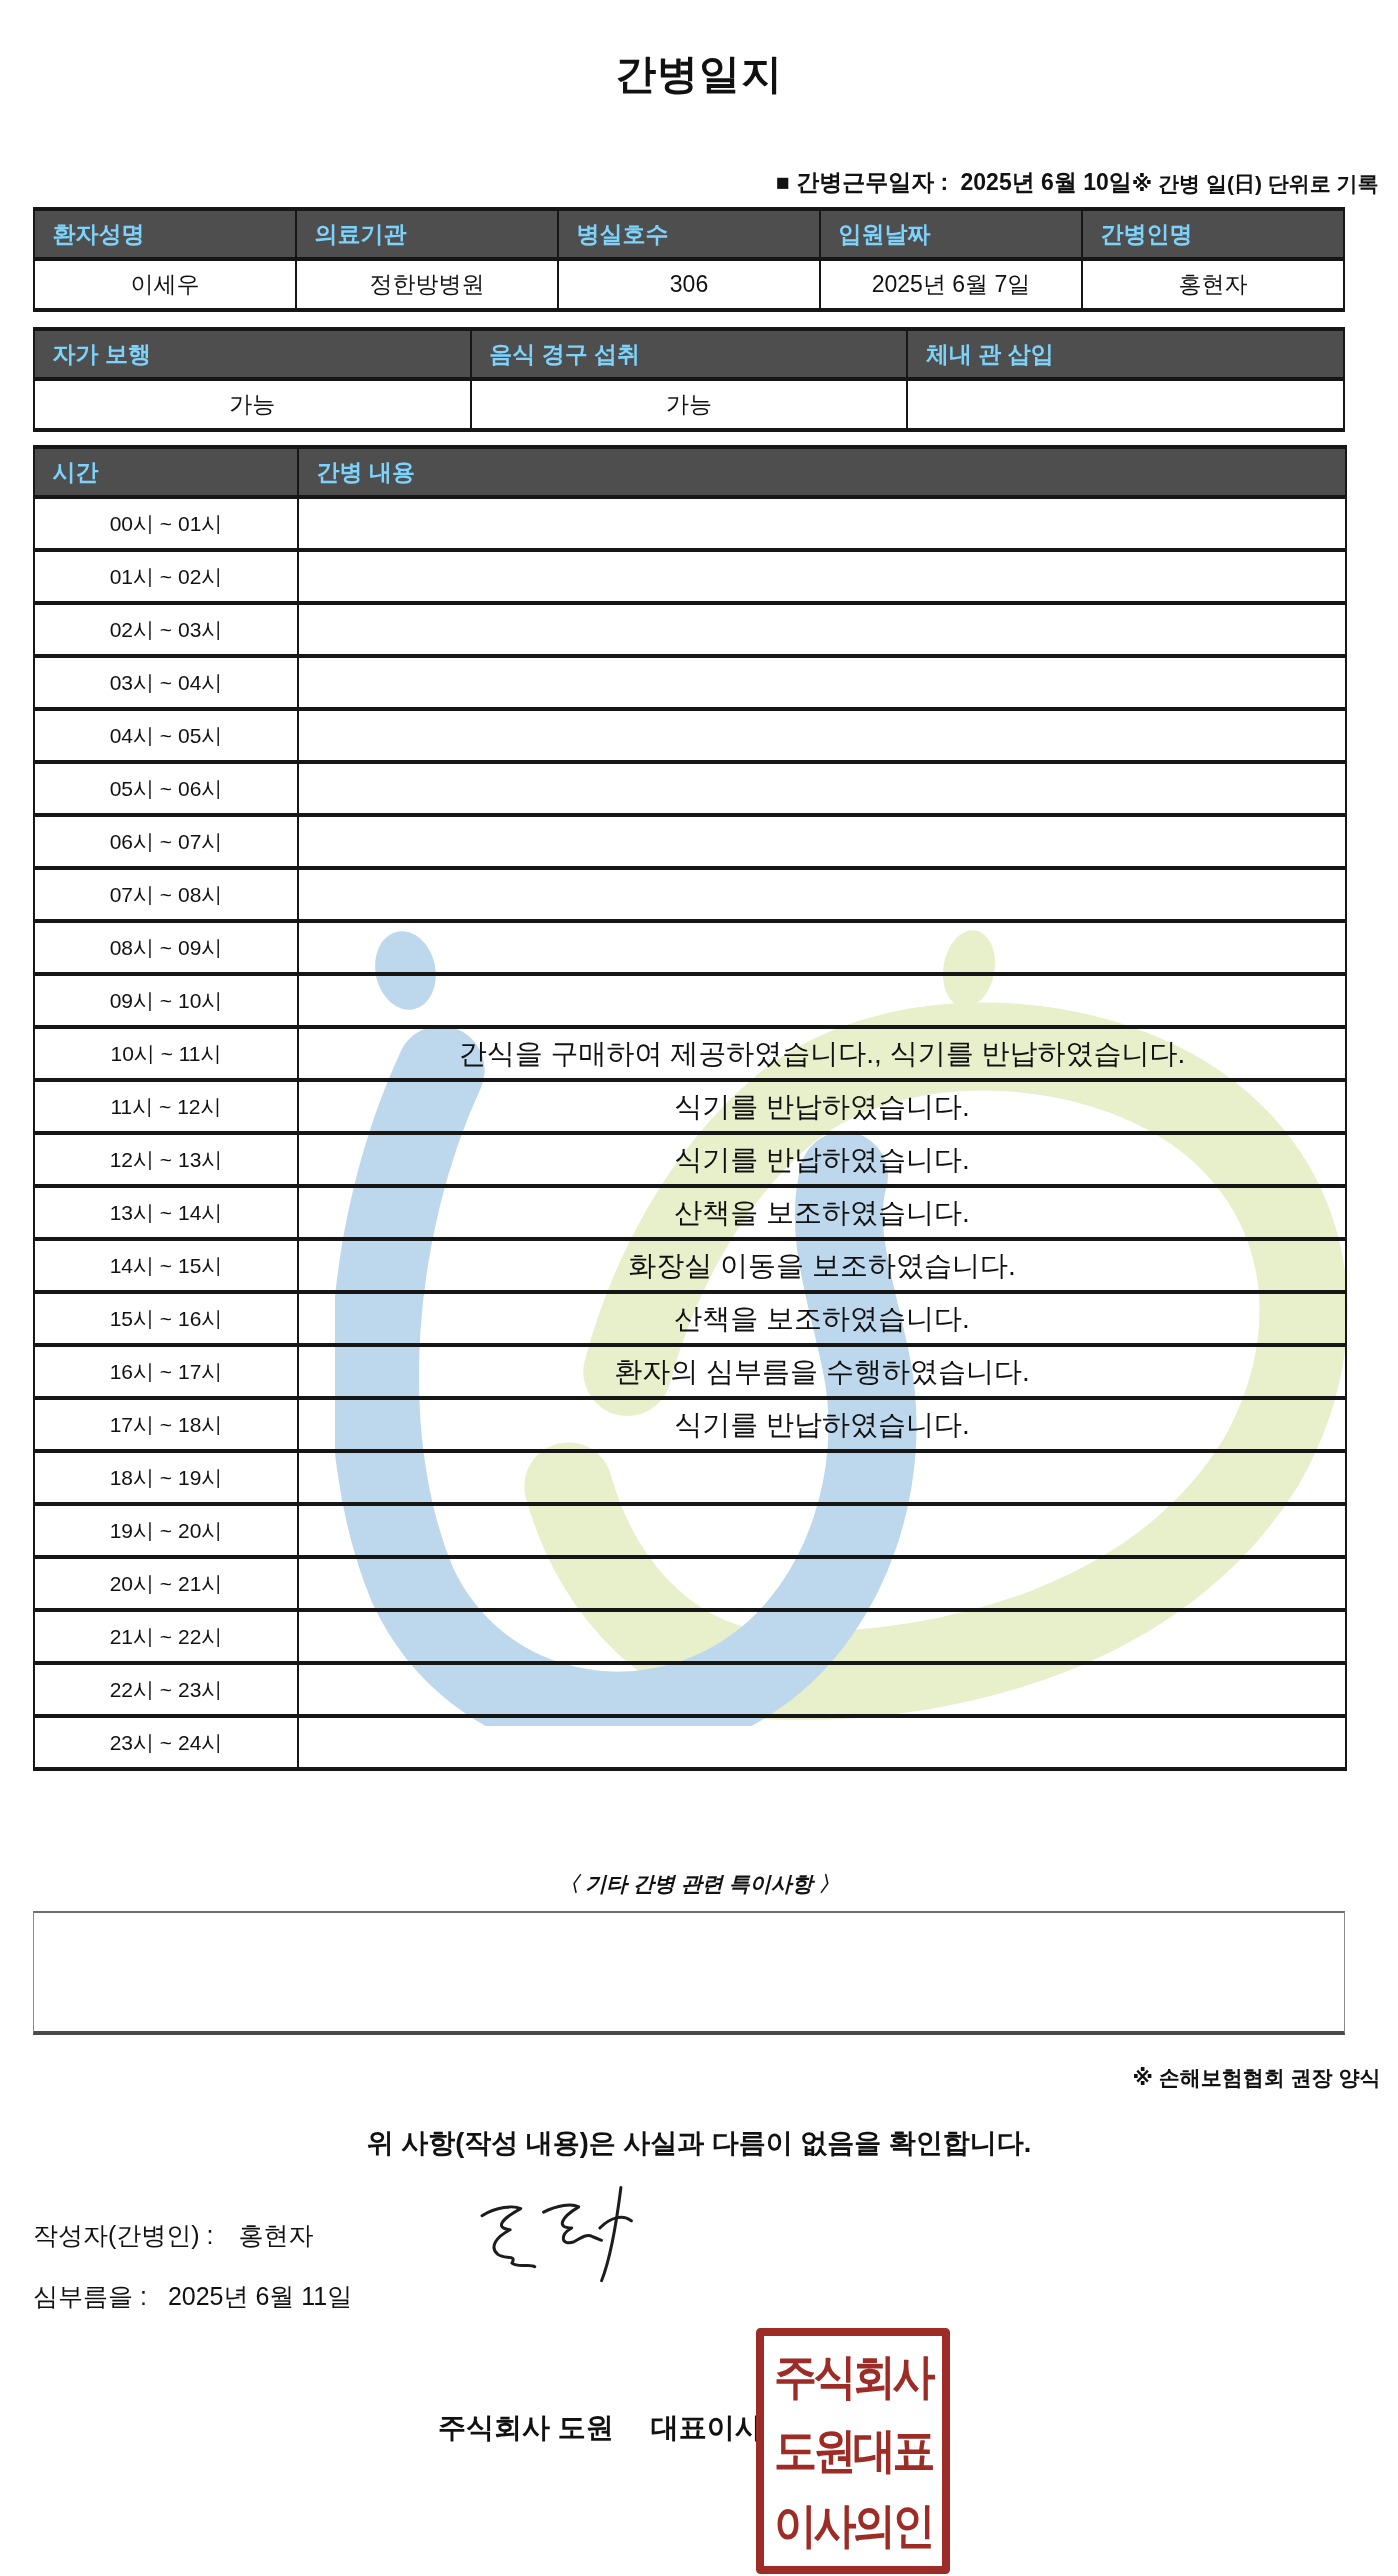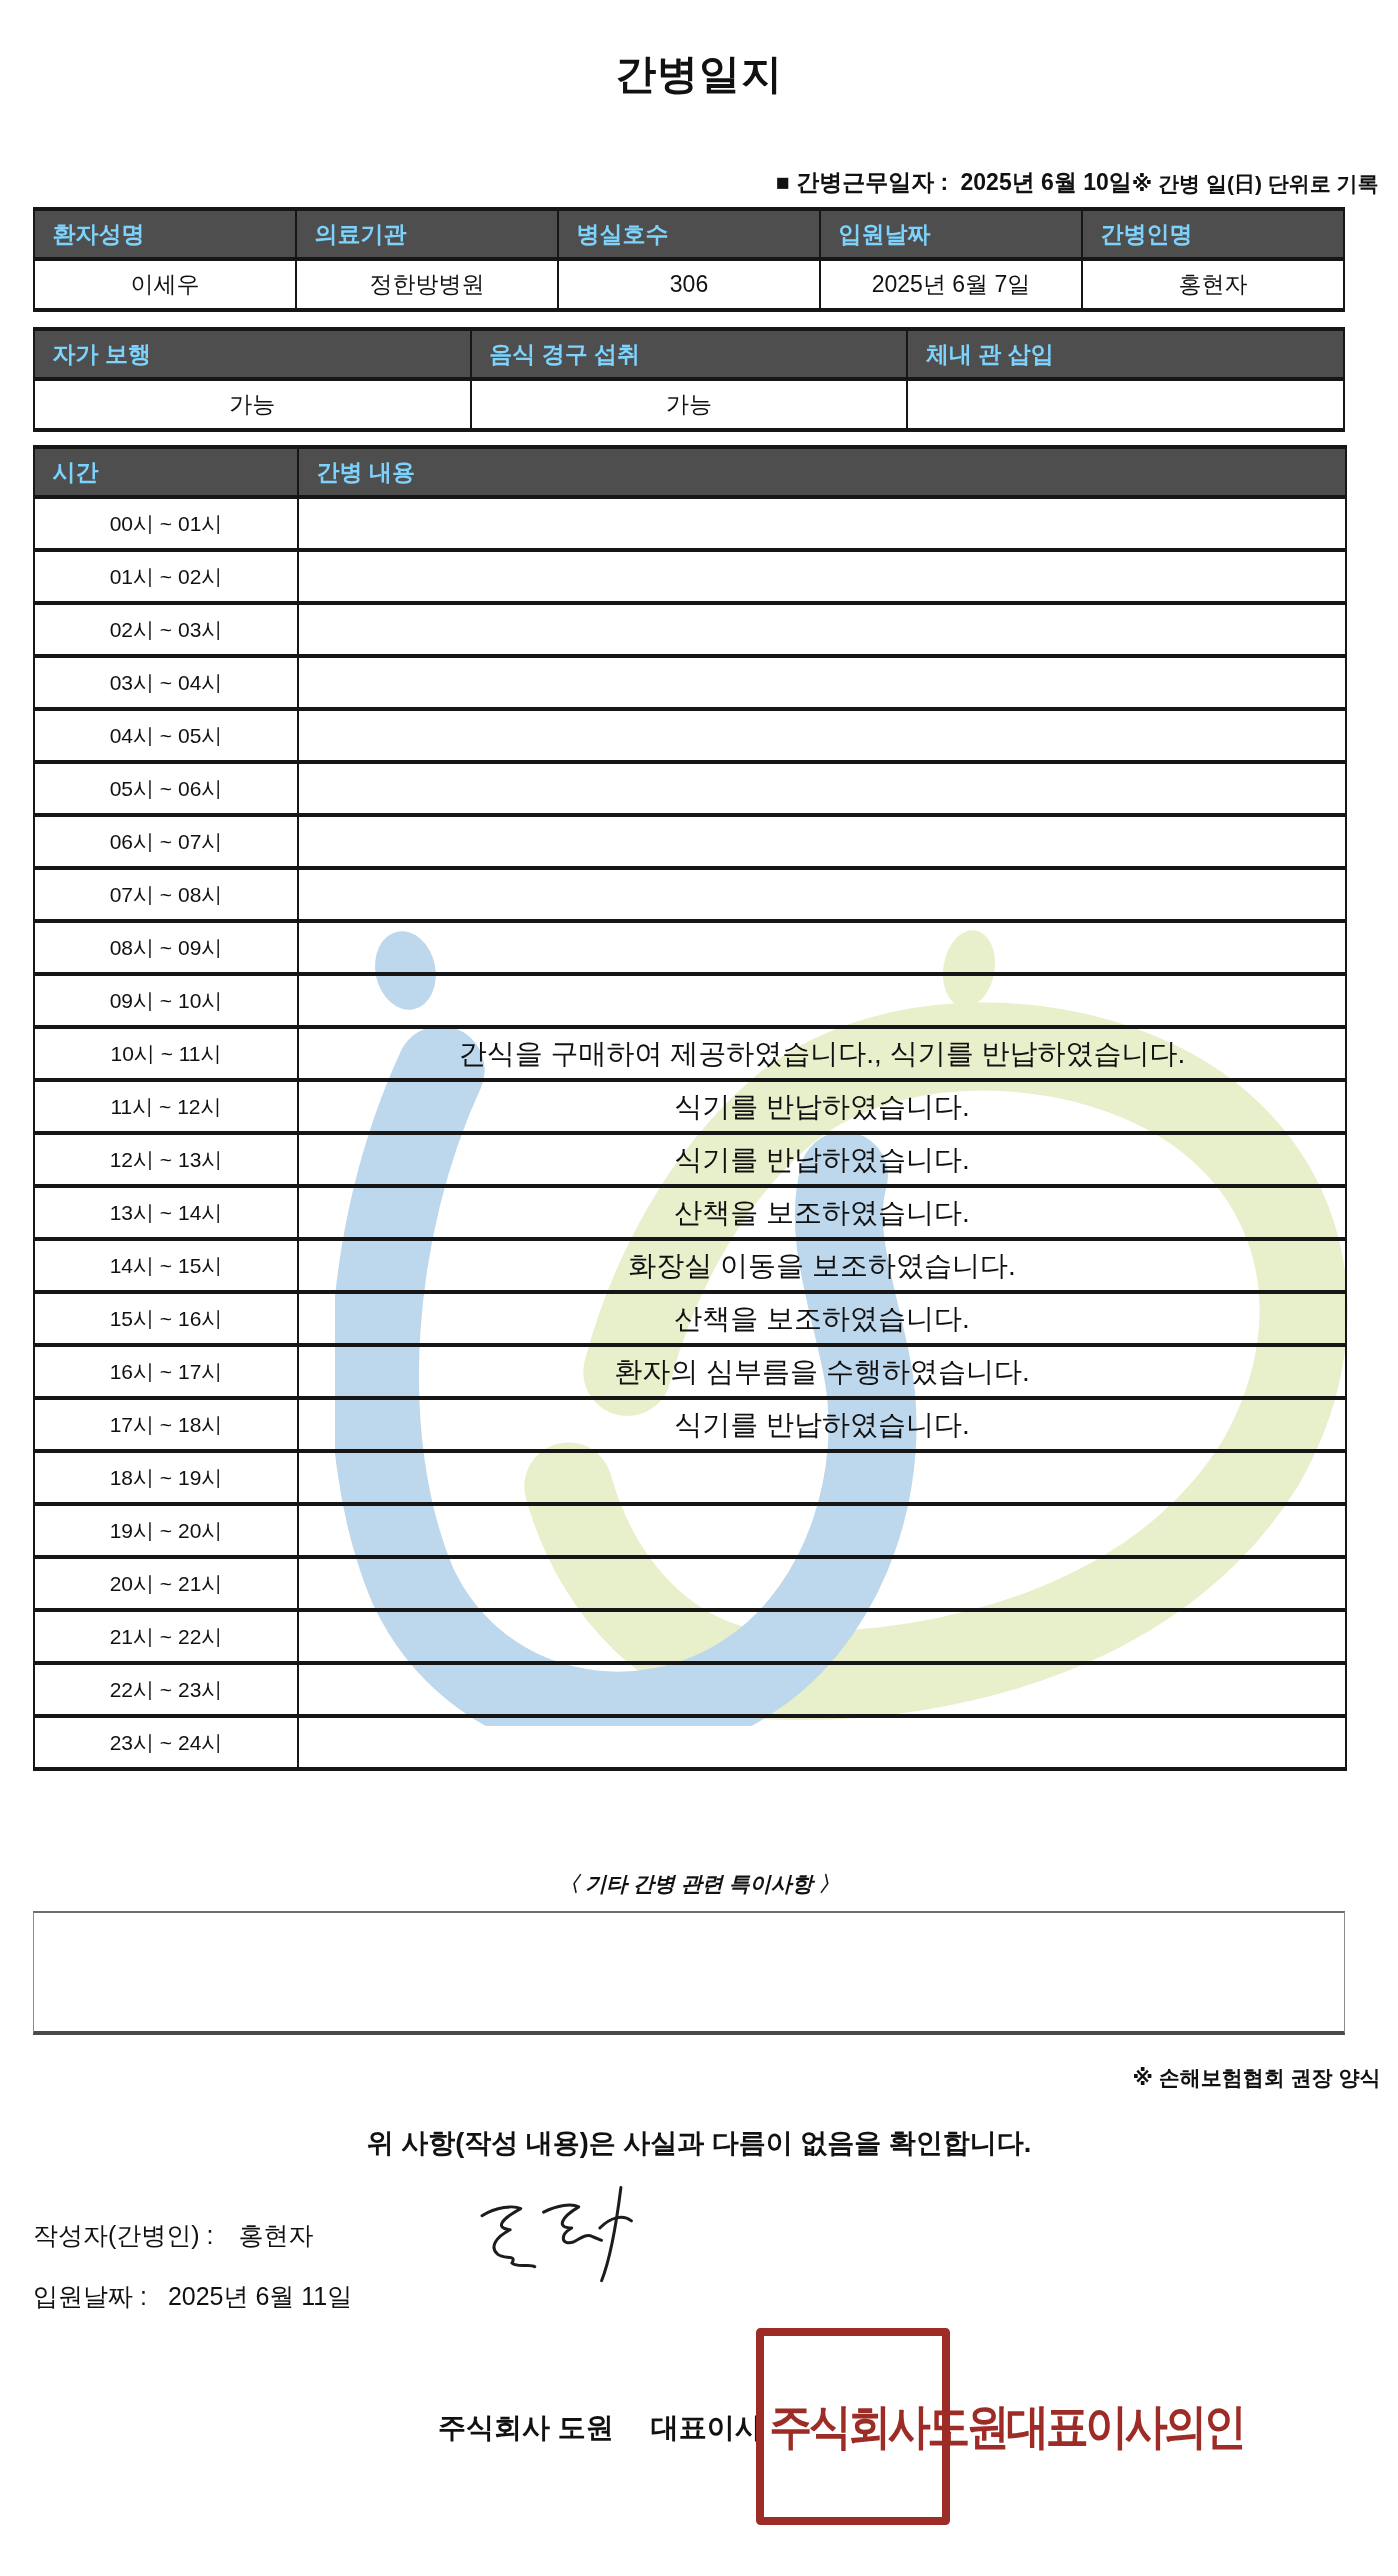--- a/index.html
+++ b/index.html
@@ -52,23 +52,23 @@
   .confirmation{top:2125px;left:0;width:100%;text-align:center;font-size:27px;font-weight:bold;}
   
   .writer-line{top:2219px;left:33px;font-size:25px;}
   .writer-line .name{margin-left:25px;}
   .date-line{top:2280px;left:33px;font-size:25px;}
   .date-line .val{margin-left:21px;}
   .sig{top:2182px;left:475px;width:167px;height:106px;}
   .company-line{top:2409px;left:438px;font-size:28px;font-weight:bold;white-space:nowrap;}
   .company-line .ceo{margin-left:37px;}
   .stamp{
-    top:2328px;left:756px;width:194px;height:197px;
+    top:2328px;left:756px;width:194px;height:246px;
     border:8.8px solid var(--stamp_red);border-radius:4.4px;background:rgba(255,255,255,0);
-    display:flex;justify-content:space-around;align-items:center;
+    display:flex;flex-direction:column;justify-content:space-around;align-items:center;
     padding:3.5px 5.3px;
   }
   .stamp-line{
     color:var(--stamp_red);font-weight:bold;font-size:43px;line-height:53px;
     letter-spacing:-3.5px;transform:scaleY(1.12);white-space:nowrap;
   }
   
   .watermark{position:absolute;left:335px;top:907px;width:1039px;height:819px;z-index:0;}
 </style>
 </head>
@@ -290,21 +290,21 @@
 </div>
 
 <svg class="layer sig" viewBox="0 0 190 120" fill="none" xmlns="http://www.w3.org/2000/svg">
   <path d="M 8 38 C 24 28, 44 26, 52 30 C 30 42, 22 52, 40 54 C 24 62, 16 74, 26 82 C 34 88, 48 82, 42 92 C 50 98, 62 92, 68 96" stroke="#1c1c1c" stroke-width="3.4" stroke-linecap="round" stroke-linejoin="round"></path>
   <path d="M 78 34 C 94 26, 110 24, 118 28 C 98 40, 92 52, 110 52 C 96 60, 98 72, 112 68 C 120 64, 126 58, 134 62 L 144 66" stroke="#1c1c1c" stroke-width="3.4" stroke-linecap="round" stroke-linejoin="round"></path>
   <path d="M 166 6 C 162 38, 156 82, 144 112" stroke="#1c1c1c" stroke-width="3.4" stroke-linecap="round"></path>
   <path d="M 142 52 C 154 40, 168 36, 178 44" stroke="#1c1c1c" stroke-width="3.4" stroke-linecap="round"></path>
 </svg>
 
 <div class="layer date-line">
-  <span>입원날짜 :</span><span class="val">2025년 6월 11일</span>
+  <span>심부름을 :</span><span class="val">2025년 6월 11일</span>
 </div>
 
 <div class="layer company-line">
   <span>주식회사 도원</span><span class="ceo">대표이사</span>
 </div>
 
 <div class="layer stamp">
   <div class="stamp-line">주식회사</div>
   <div class="stamp-line">도원대표</div>
   <div class="stamp-line">이사의인</div>

